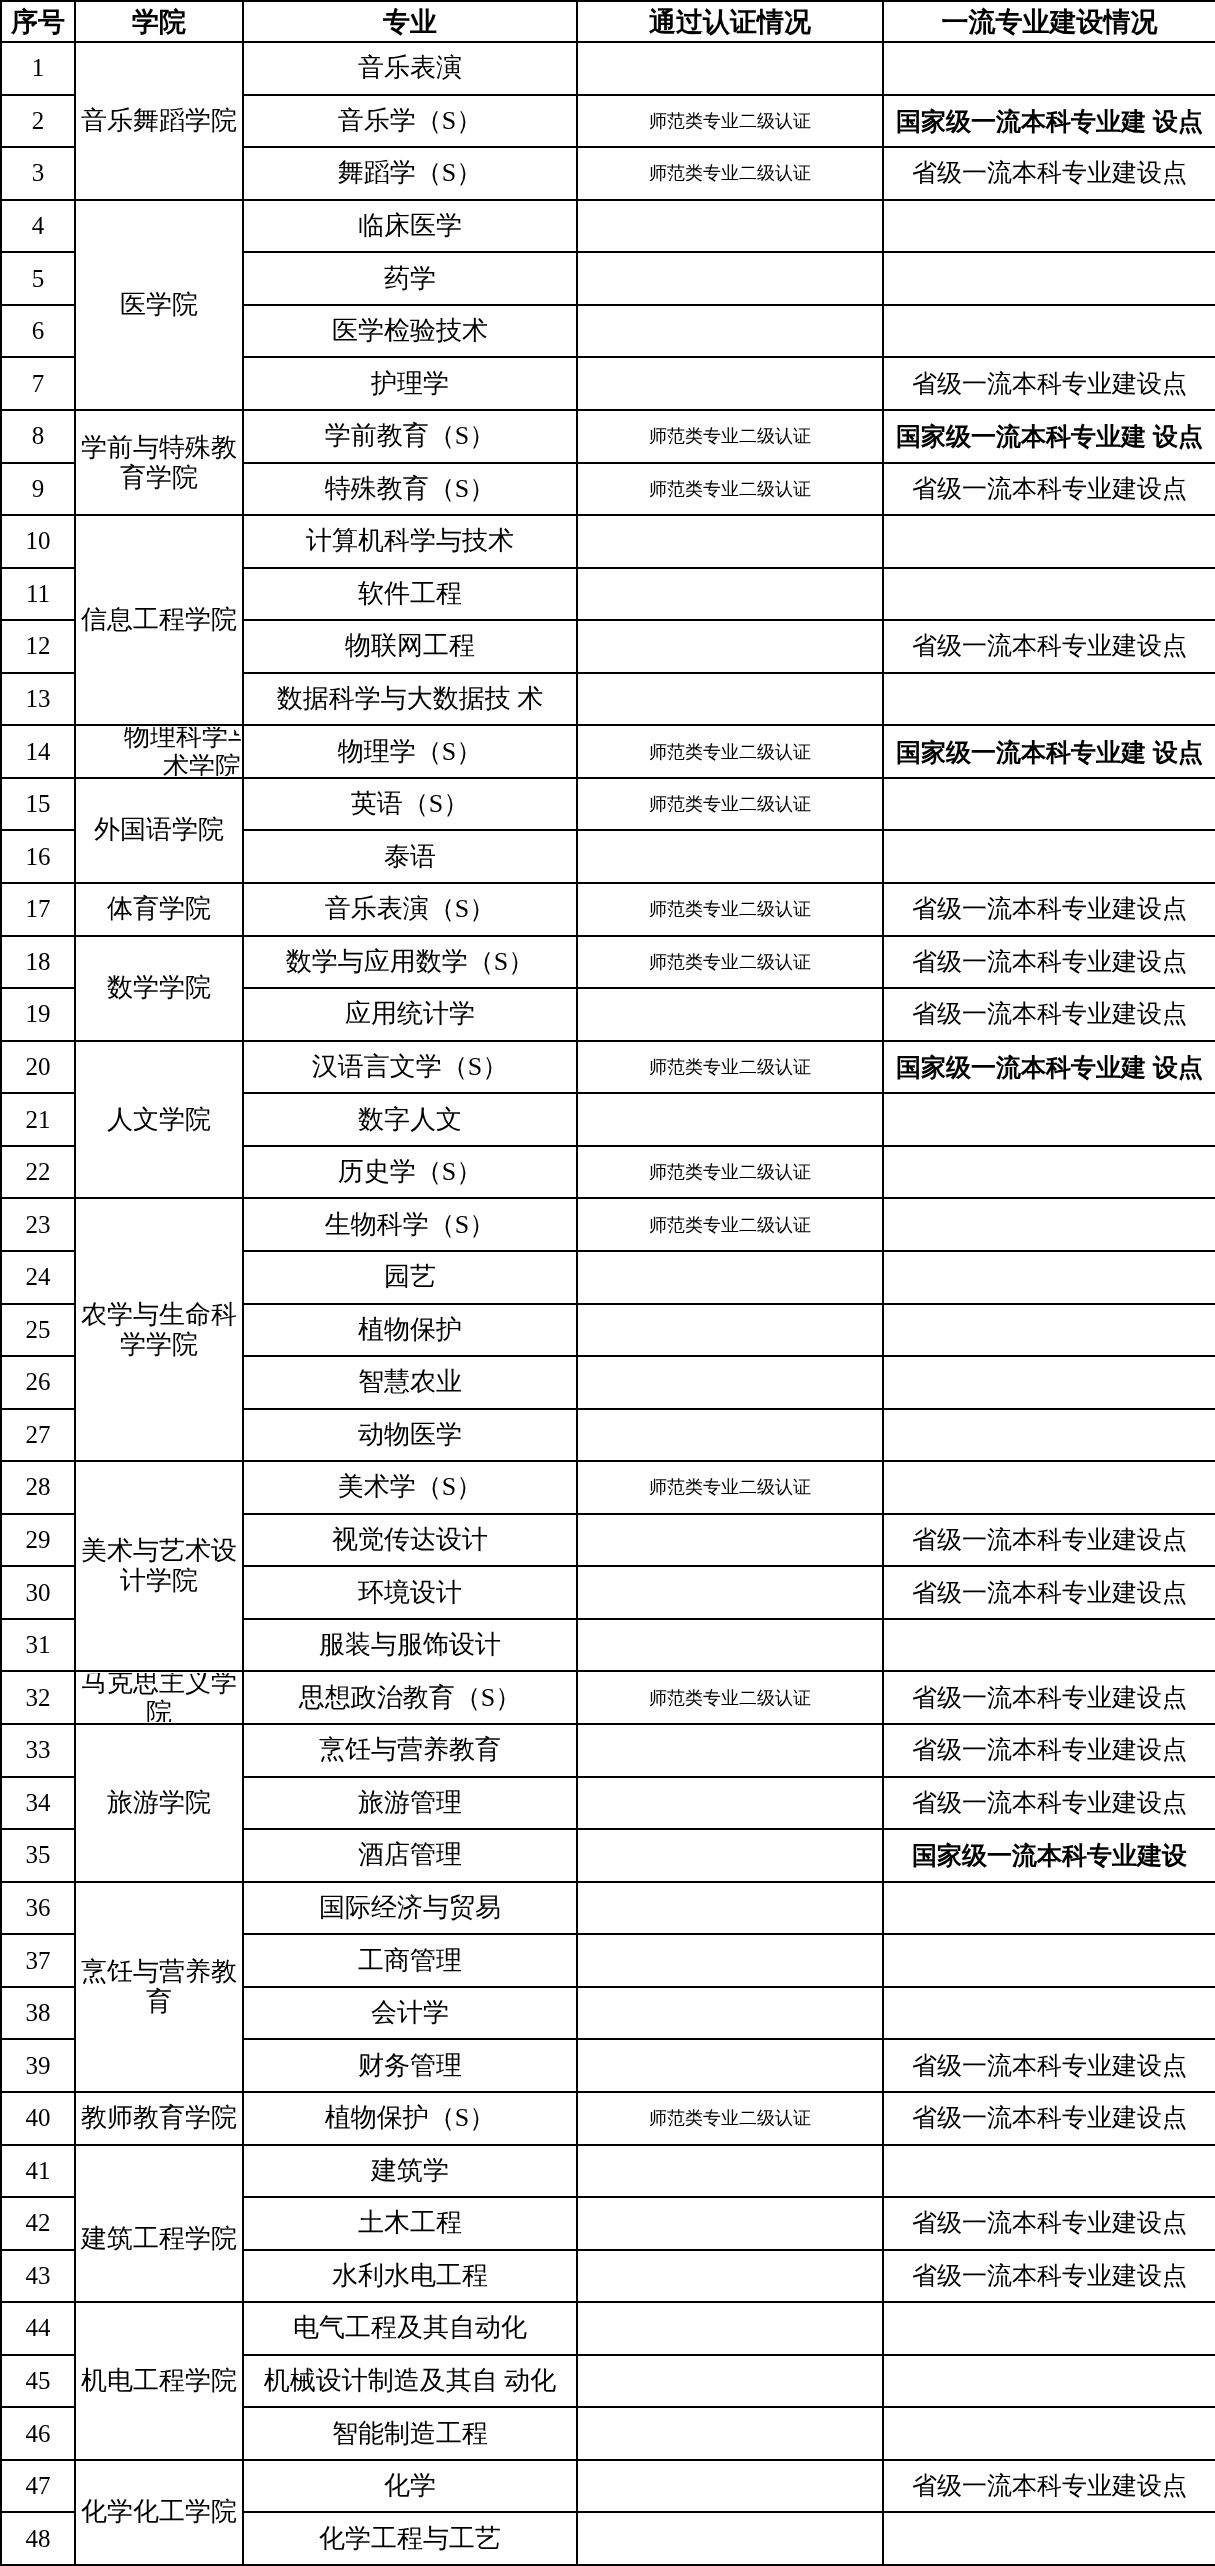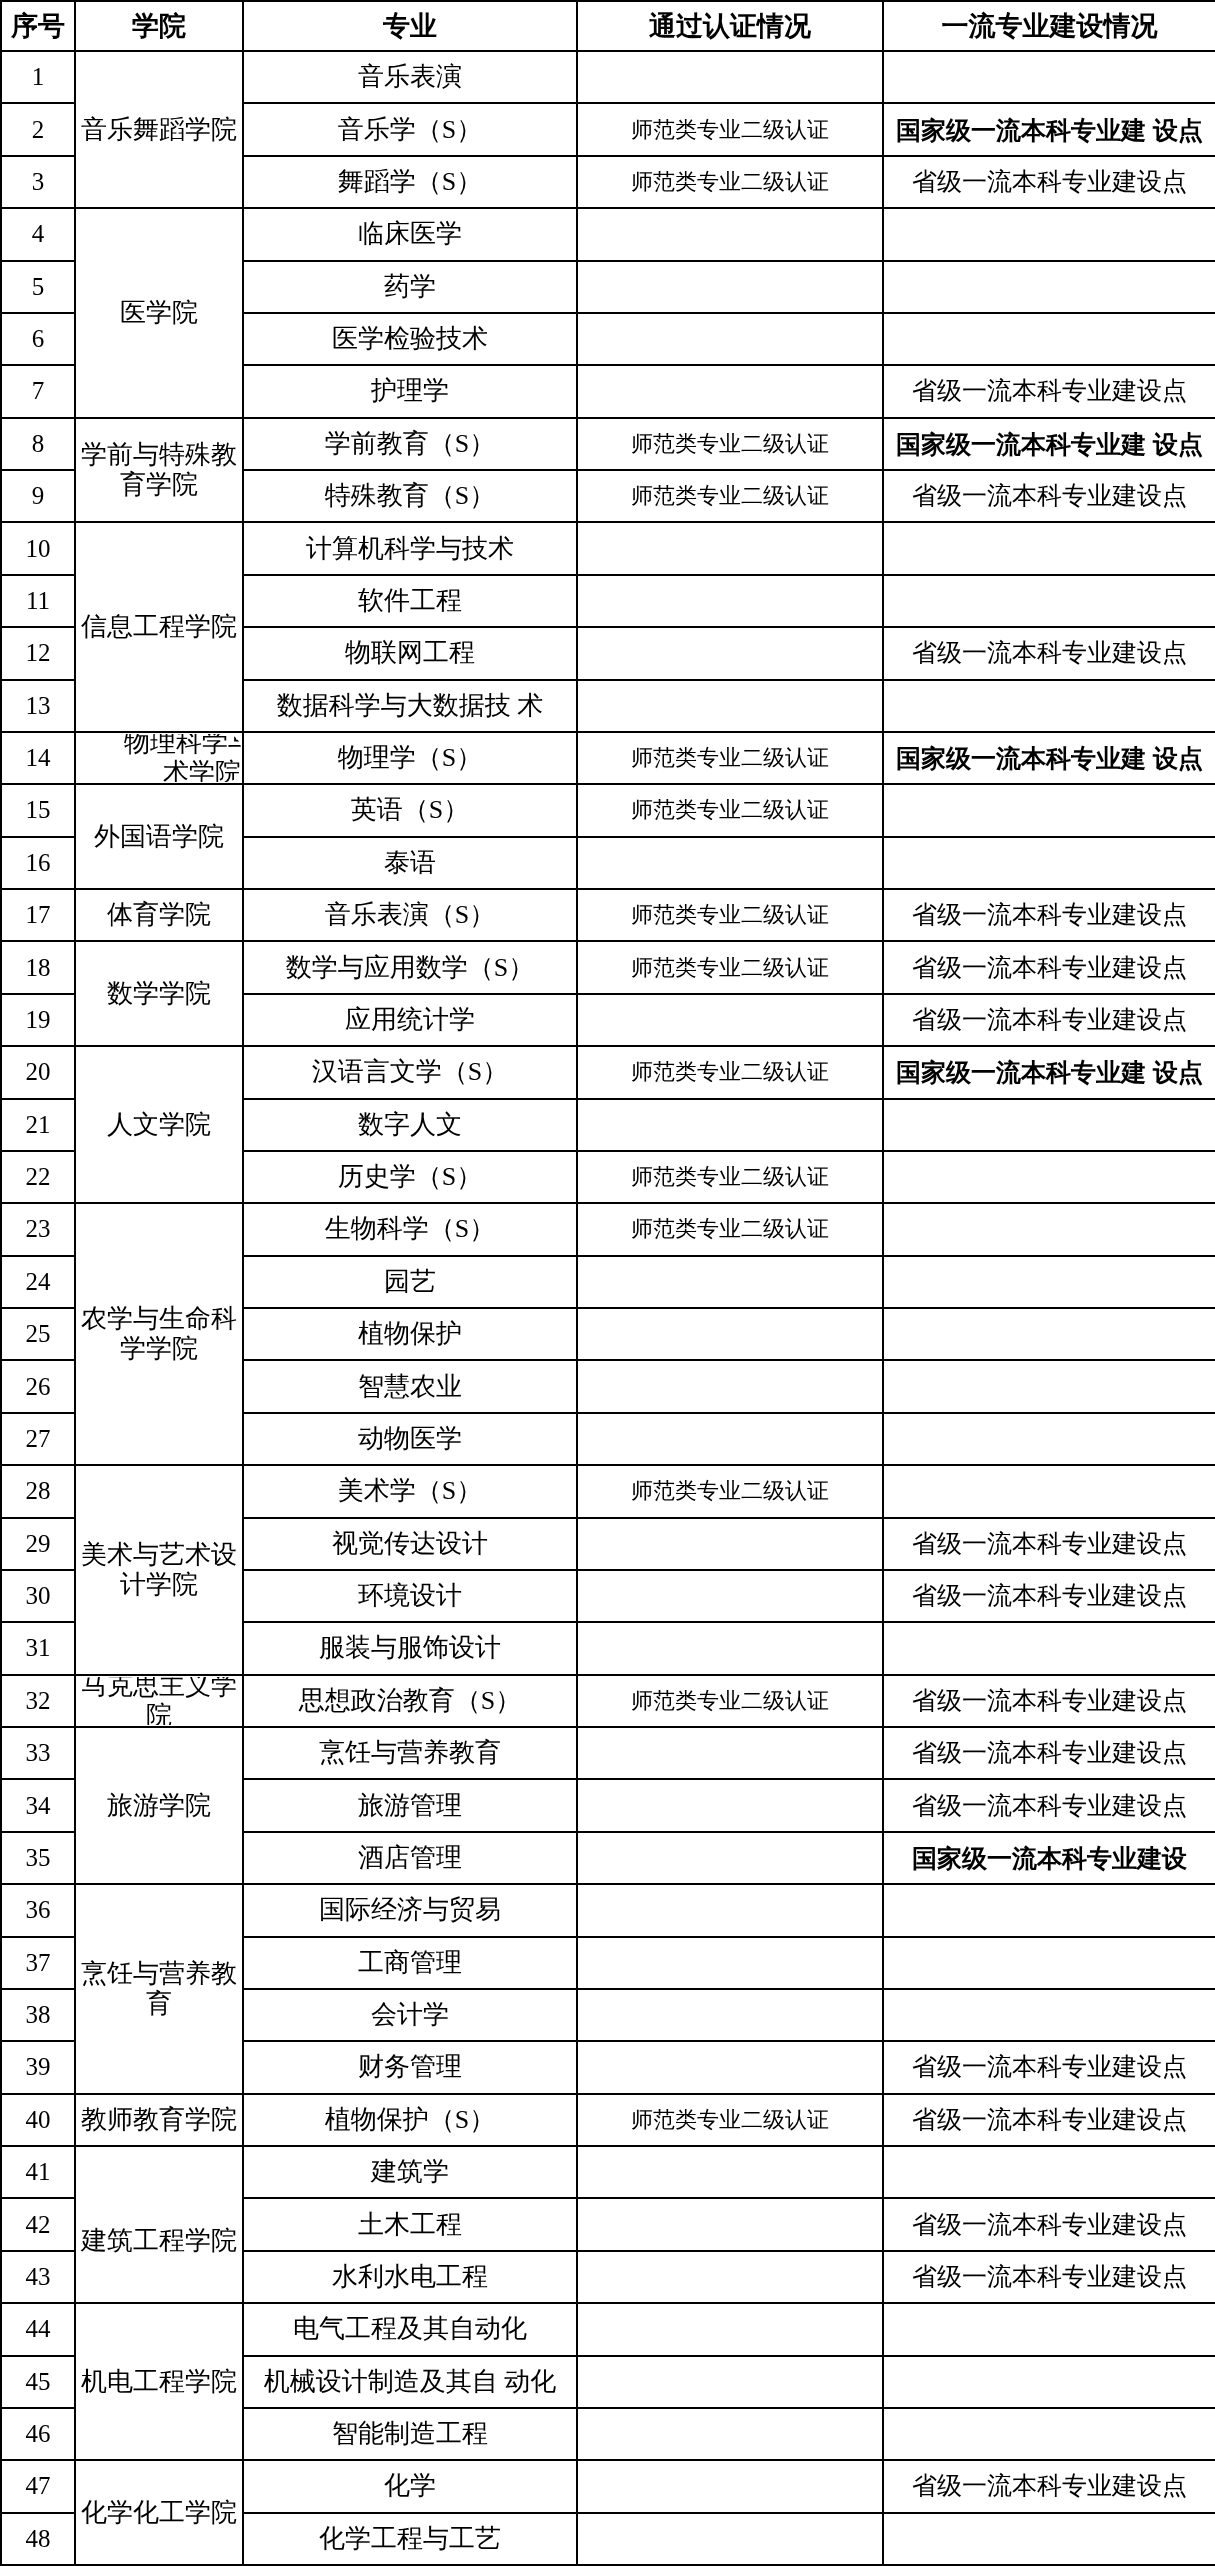--- a/index.html
+++ b/index.html
@@ -23,21 +23,21 @@
   table.majors th,
   table.majors td {
     border: 2px solid #000000;
     text-align: center;
     vertical-align: middle;
     padding: 0;
     overflow: hidden;
     color: #000000;
   }
   table.majors thead tr {
-    height: 50px;
+    height: 41px;
   }
   table.majors tbody tr {
     height: 52px;
   }
   th {
     font-family: "Liberation Sans", sans-serif;
     font-weight: bold;
     font-size: 27px;
   }
   td {
@@ -56,21 +56,21 @@
     display: flex;
     align-items: center;
     justify-content: center;
     white-space: pre-line;
     line-height: 30px;
     overflow: hidden;
     margin: 0 auto;
     width: 100%;
   }
   td.cert {
-    font-size: 22px;
+    font-size: 18px;
   }
   td.fc {
     font-size: 25px;
     margin-left: 8px;
   }
   td.fc.fc-bold {
     font-weight: bold;
     font-family: "Liberation Sans", sans-serif;
   }
 </style>

